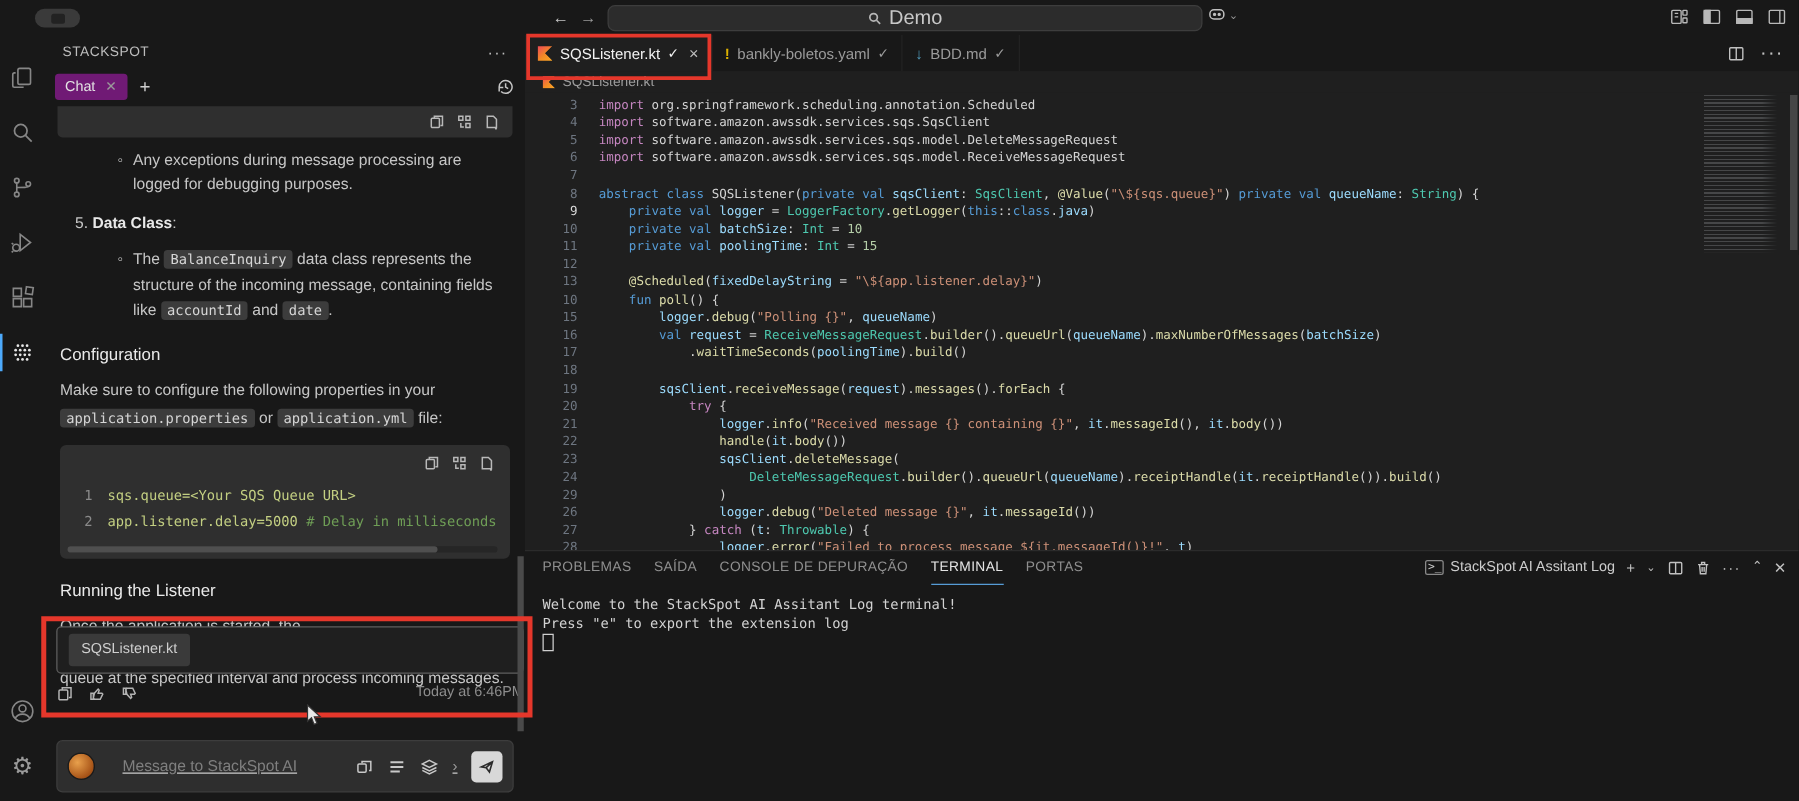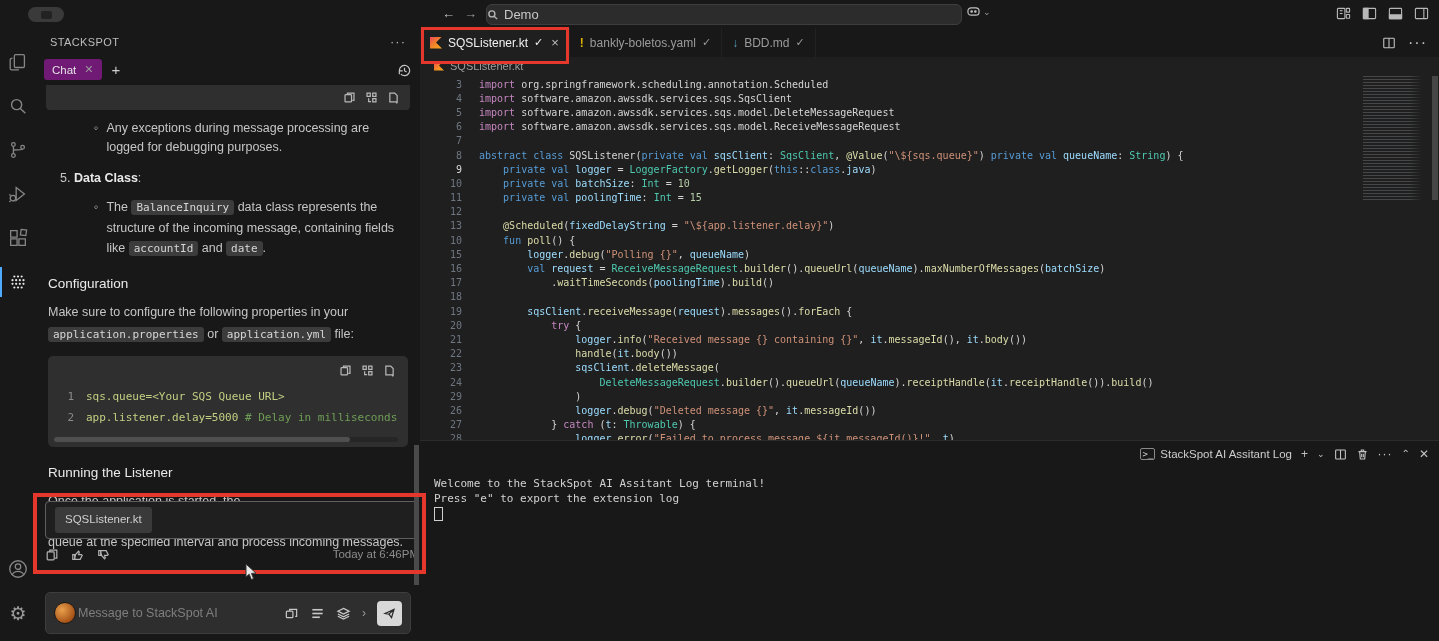--- a/index.html
+++ b/index.html
@@ -8,21 +8,21 @@
   #app{position:absolute;inset:0;background:#181818;}
 
   
   .titlebar{position:absolute;top:0;left:0;right:0;height:28px;background:#181818;border-bottom:1px solid #2a2a2a;}
   .pill{position:absolute;left:28px;top:7px;width:36px;height:15px;background:#3a3a3a;border-radius:8px;display:flex;align-items:center;justify-content:center;}
   .pill-glyph{width:11px;height:8px;background:#222;border-radius:2px;}
   .navarrow{position:absolute;top:5px;font-size:13px;color:#c5c5c5;cursor:default;line-height:18px;}
   .nav-back{left:442px;}
   .nav-fwd{left:464px;color:#9a9a9a;}
   .searchbox{position:absolute;left:486px;top:4px;width:474px;height:19px;background:#2c2c2c;border:1px solid #3d3d3d;border-radius:6px;
-             display:flex;align-items:center;gap:5px;font-size:13px;color:#c8c8c8;}
+             display:flex;align-items:center;justify-content:center;gap:5px;font-size:16px;color:#c8c8c8;}
   .copilot{position:absolute;left:966px;top:5px;display:flex;align-items:center;gap:2px;color:#c0c0c0;}
   .chev{font-size:9px;color:#9a9a9a;}
   .tb-right{position:absolute;right:10px;top:6px;display:flex;gap:11px;align-items:center;}
 
   .ic{display:inline-block;vertical-align:middle;}
   svg.ic *{vector-effect:non-scaling-stroke;}
 
   
   .activitybar{position:absolute;top:28px;left:0;width:36px;bottom:0;background:#181818;border-right:1px solid #2a2a2a;}
   .ab-item{position:relative;width:36px;height:44px;display:flex;align-items:center;justify-content:center;color:#868686;cursor:pointer;}
@@ -61,21 +61,21 @@
   .cfg-code .lc{white-space:pre;overflow:hidden;}
   .hscroll{height:5px;margin:8px 0 3px 2px;background:#262626;border-radius:3px;position:relative;}
   .hscroll .thumb{position:absolute;left:0;top:0;height:5px;width:86%;background:#4f4f4f;border-radius:3px;}
   .msg-footer{position:absolute;left:9px;top:417px;width:374px;}
   .chipbox{border:1px solid #5f5f5f;background:#1f1f1f;border-radius:4px;height:36px;display:flex;align-items:center;padding:0 9px;}
   .filechip{background:#3a3a3a;border-radius:3px;font-size:11.5px;color:#cfcfcf;padding:4px 10px;}
   .footer-row{display:flex;align-items:center;margin-top:7px;color:#b3b3b3;gap:12px;}
   .timestamp{margin-left:auto;font-size:11.5px;color:#8d8d8d;}
   .sb-scroll{position:absolute;right:1px;top:361px;width:5px;height:140px;background:#4a4a4a;}
   .sb-inputzone{height:49px;padding:4px 9px 0 9px;}
-  .inputbox{height:40px;background:#2e2e2e;border:1px solid #3d3d3d;border-radius:5px;display:flex;align-items:center;padding:0 8px;gap:2px;}
+  .inputbox{height:40px;background:#2e2e2e;border:1px solid #3d3d3d;border-radius:5px;display:flex;align-items:center;padding:0 8px;gap:22px;text-decoration:underline;}
   .ss-logo{width:20px;height:20px;border-radius:50%;background:radial-gradient(circle at 35% 35%,#e8a04c,#a75317 70%,#6e3510);border:1px solid #1a1a1a;flex:none;}
   .placeholder{font-size:12.5px;color:#7f7f7f;flex:1;}
   .input-icons{display:flex;align-items:center;gap:11px;color:#c9c9c9;}
   .send-btn{width:25px;height:25px;background:#d8d8d8;border-radius:4px;display:flex;align-items:center;justify-content:center;color:#2b2b2b;cursor:pointer;}
 
   
   .editor-area{position:absolute;top:28px;left:420px;right:0;bottom:0;display:flex;flex-direction:column;background:#1f1f1f;}
   .tabbar{height:29px;background:#181818;display:flex;align-items:stretch;flex:none;}
   .tab{display:flex;align-items:center;gap:6px;padding:0 10px;font-size:12px;border-right:1px solid #222222;cursor:pointer;}
   .tab .check{font-size:11px;}
@@ -518,20 +518,27 @@
             <span class="ln">28</span>
             <span class="lc"><span class="tk-pln">                </span><span class="tk-var">logger</span><span class="tk-pln">.</span><span class="tk-fn">error</span><span class="tk-pln">(</span><span class="tk-str">"Failed to process message ${it.messageId()}!"</span><span class="tk-pln">, </span><span class="tk-var">t</span><span class="tk-pln">)</span></span>
           </div>
         </div>
       <div class="minimap"></div>
       <div class="vscroll"></div>
     </div>
 
     <div class="panel">
       <div class="panel-header">
+        <div style="display:flex;gap:18px;">
+            <div class="panel-tab">PROBLEMAS</div>
+            <div class="panel-tab">SAÍDA</div>
+            <div class="panel-tab">CONSOLE DE DEPURAÇÃO</div>
+            <div class="panel-tab active">TERMINAL</div>
+            <div class="panel-tab">PORTAS</div>
+          </div>
         <div class="panel-right">
           <div class="term-sel">
             <span class="term-glyph">&gt;_</span>
             <span>StackSpot AI Assitant Log</span>
           </div>
           <span class="pr-ic">+</span>
           <span class="pr-ic" style="font-size:9px;">⌄</span>
           <svg class="ic pr-ic" width="13" height="13" viewBox="0 0 16 16" fill="none" stroke="currentColor" stroke-width="1.1">
               <rect x="2" y="2.5" width="12" height="11" rx="1"></rect>
               <line x1="8" y1="2.5" x2="8" y2="13.5"></line>

